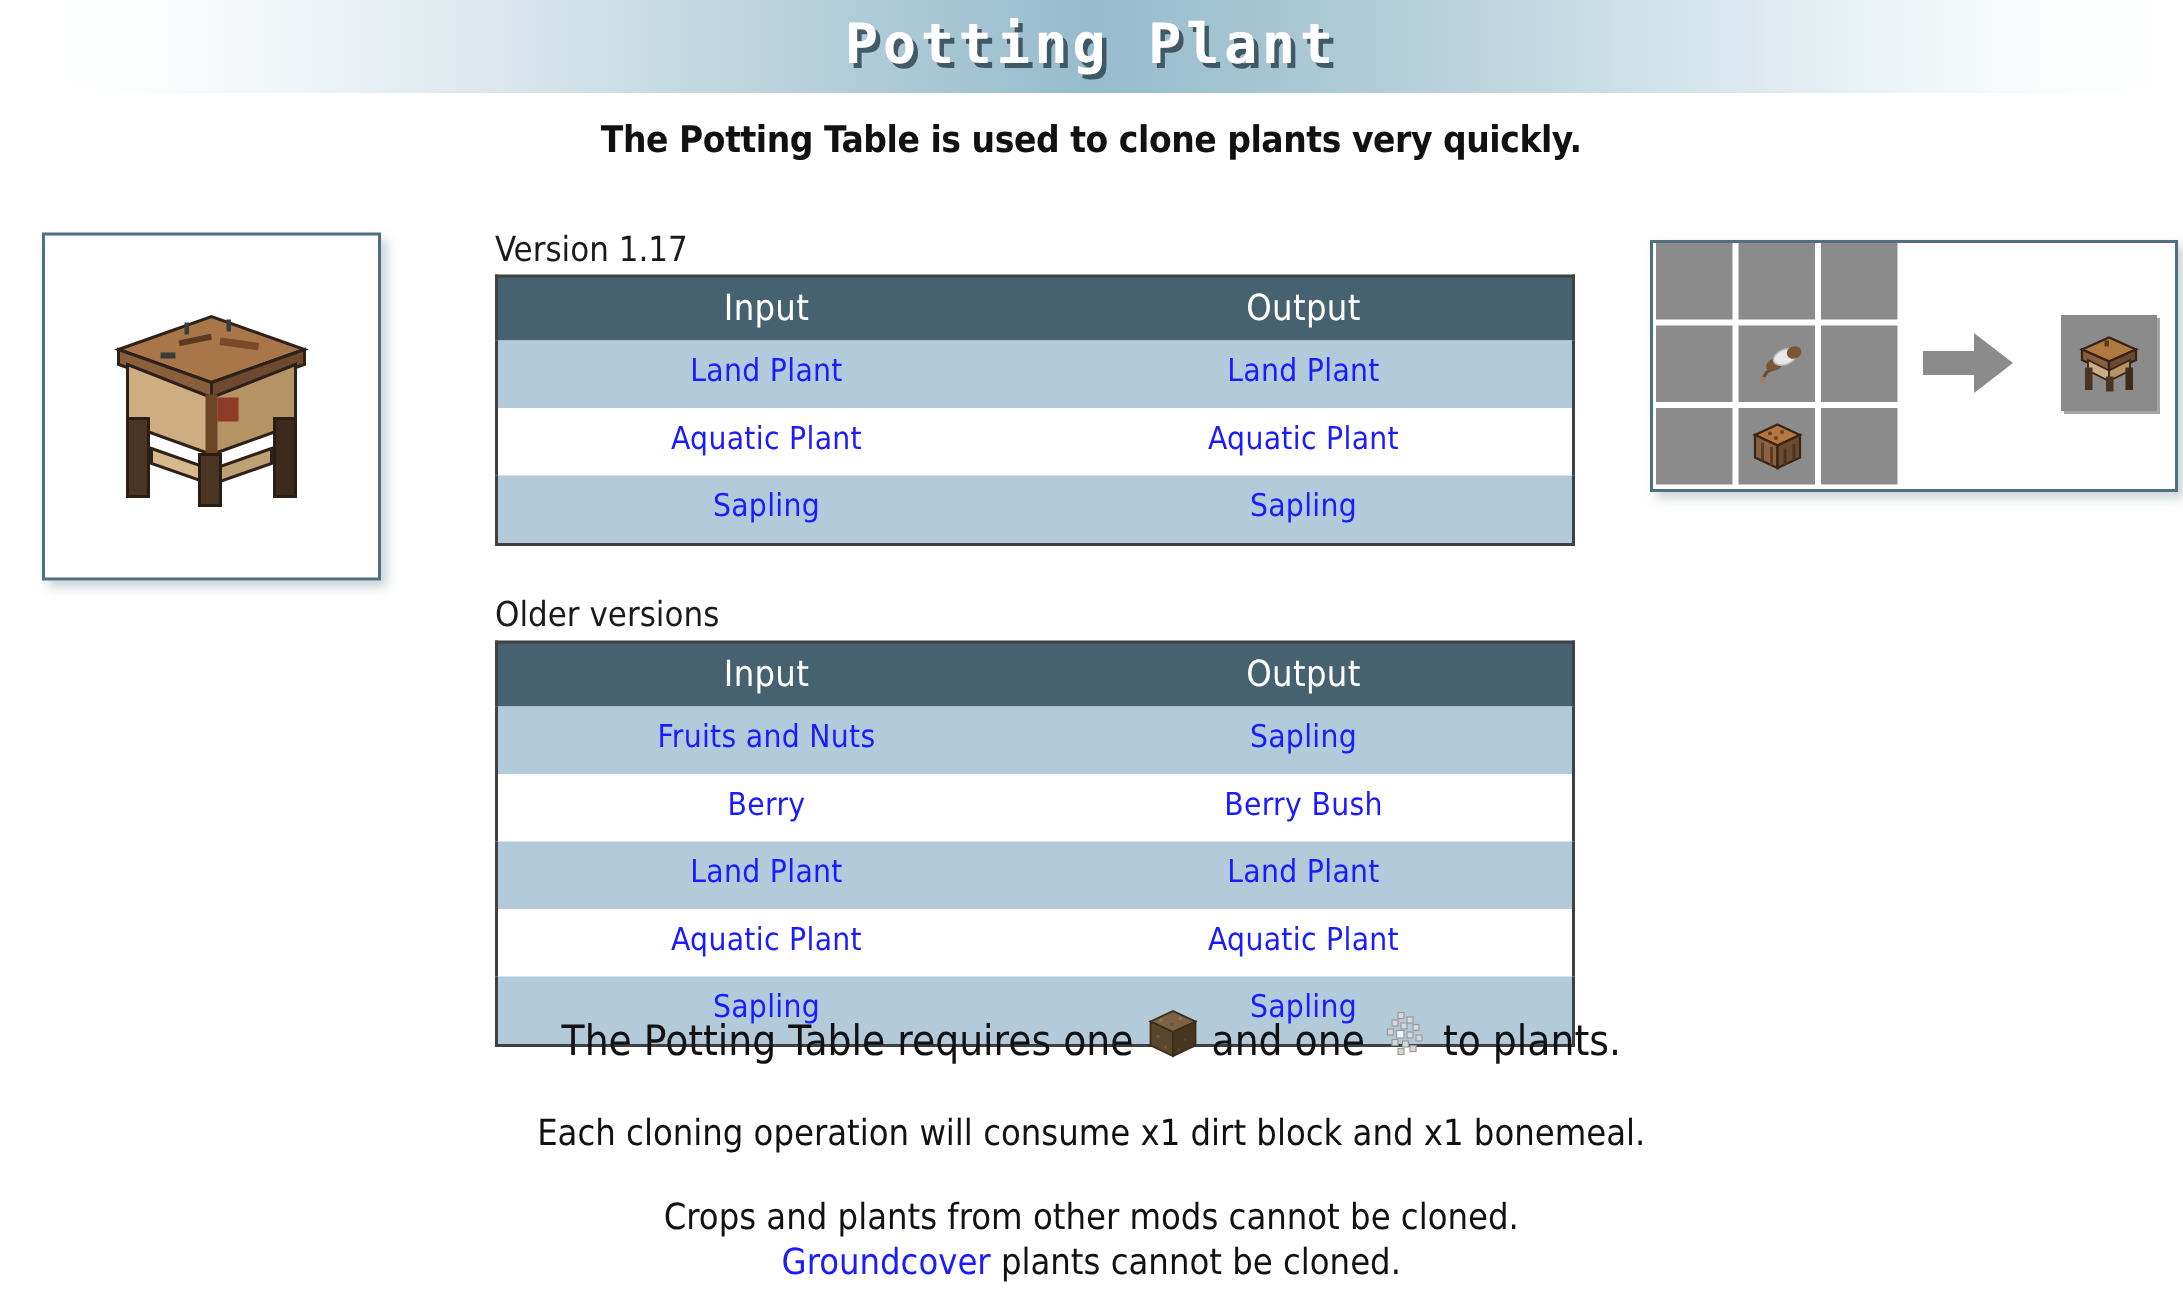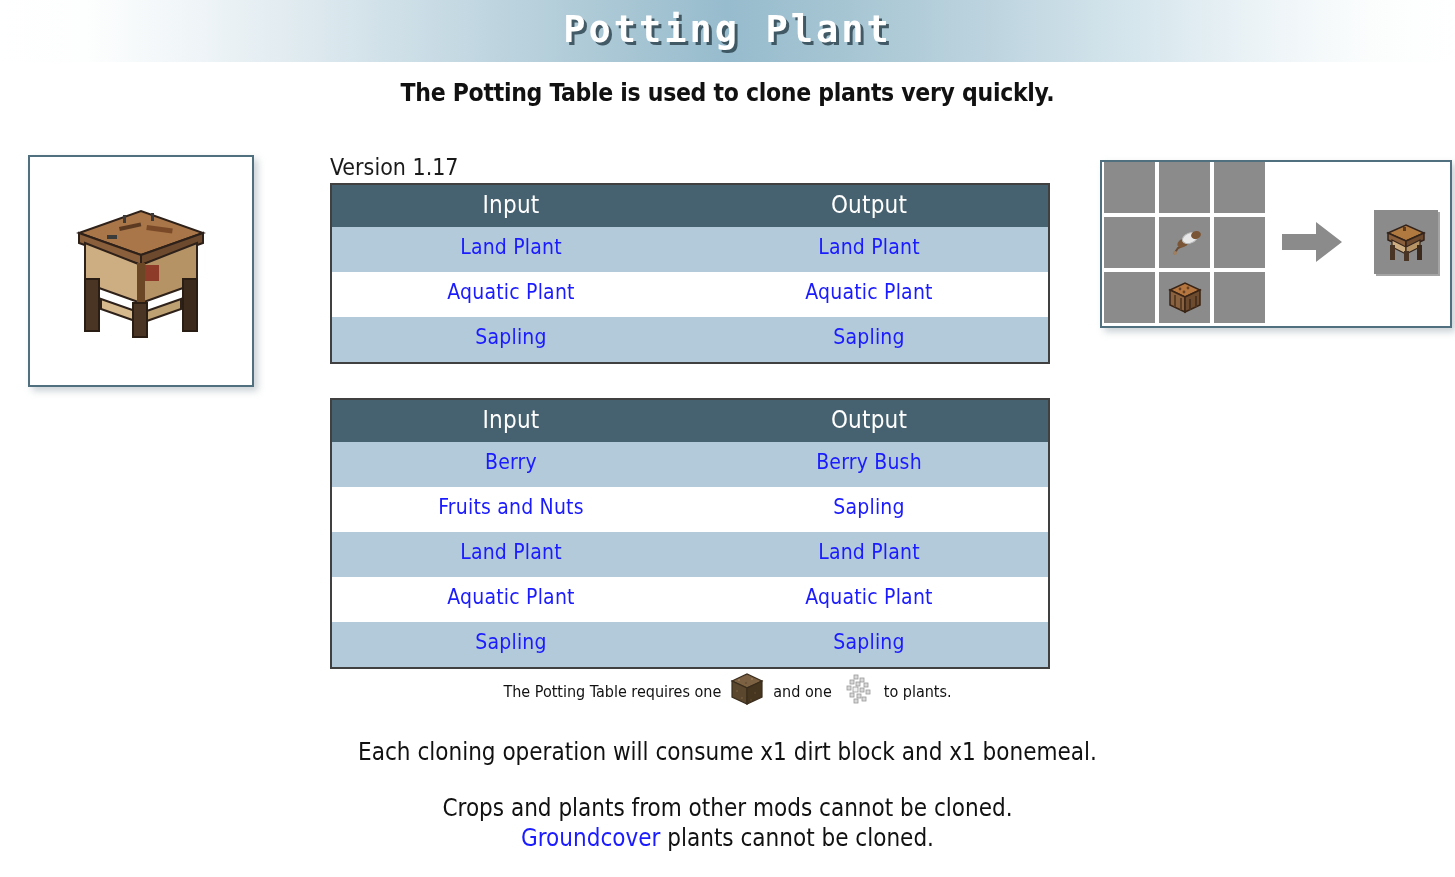--- a/index.html
+++ b/index.html
@@ -182,21 +182,21 @@
   
   .notes {
     position: absolute;
     left: 0;
     top: 672px;
     width: 1455px;
     text-align: center;
     color: #111111;
   }
   .note-line {
-    font-size: 16px;
+    font-size: 28px;
     font-stretch: condensed;
     line-height: 1.25;
     display: flex;
     align-items: center;
     justify-content: center;
     gap: 0px;
     white-space: nowrap;
   }
   .note-line .txt { display: inline-block; }
   .inline-icon {
@@ -270,35 +270,36 @@
       </tr>
       <tr>
         <td>Sapling</td>
         <td>Sapling</td>
       </tr>
     </tbody>
   </table>
 
   <div class="spacer-between"></div>
 
+  <div class="tbl-caption">Older versions</div>
   <table class="recipe">
     <thead>
       <tr>
         <th>Input</th>
         <th>Output</th>
       </tr>
     </thead>
     <tbody>
       <tr>
+        <td>Fruits and Nuts</td>
+        <td>Sapling</td>
+      </tr>
+      <tr>
         <td>Berry</td>
         <td>Berry Bush</td>
-      </tr>
-      <tr>
-        <td>Fruits and Nuts</td>
-        <td>Sapling</td>
       </tr>
       <tr>
         <td>Land Plant</td>
         <td>Land Plant</td>
       </tr>
       <tr>
         <td>Aquatic Plant</td>
         <td>Aquatic Plant</td>
       </tr>
       <tr>

